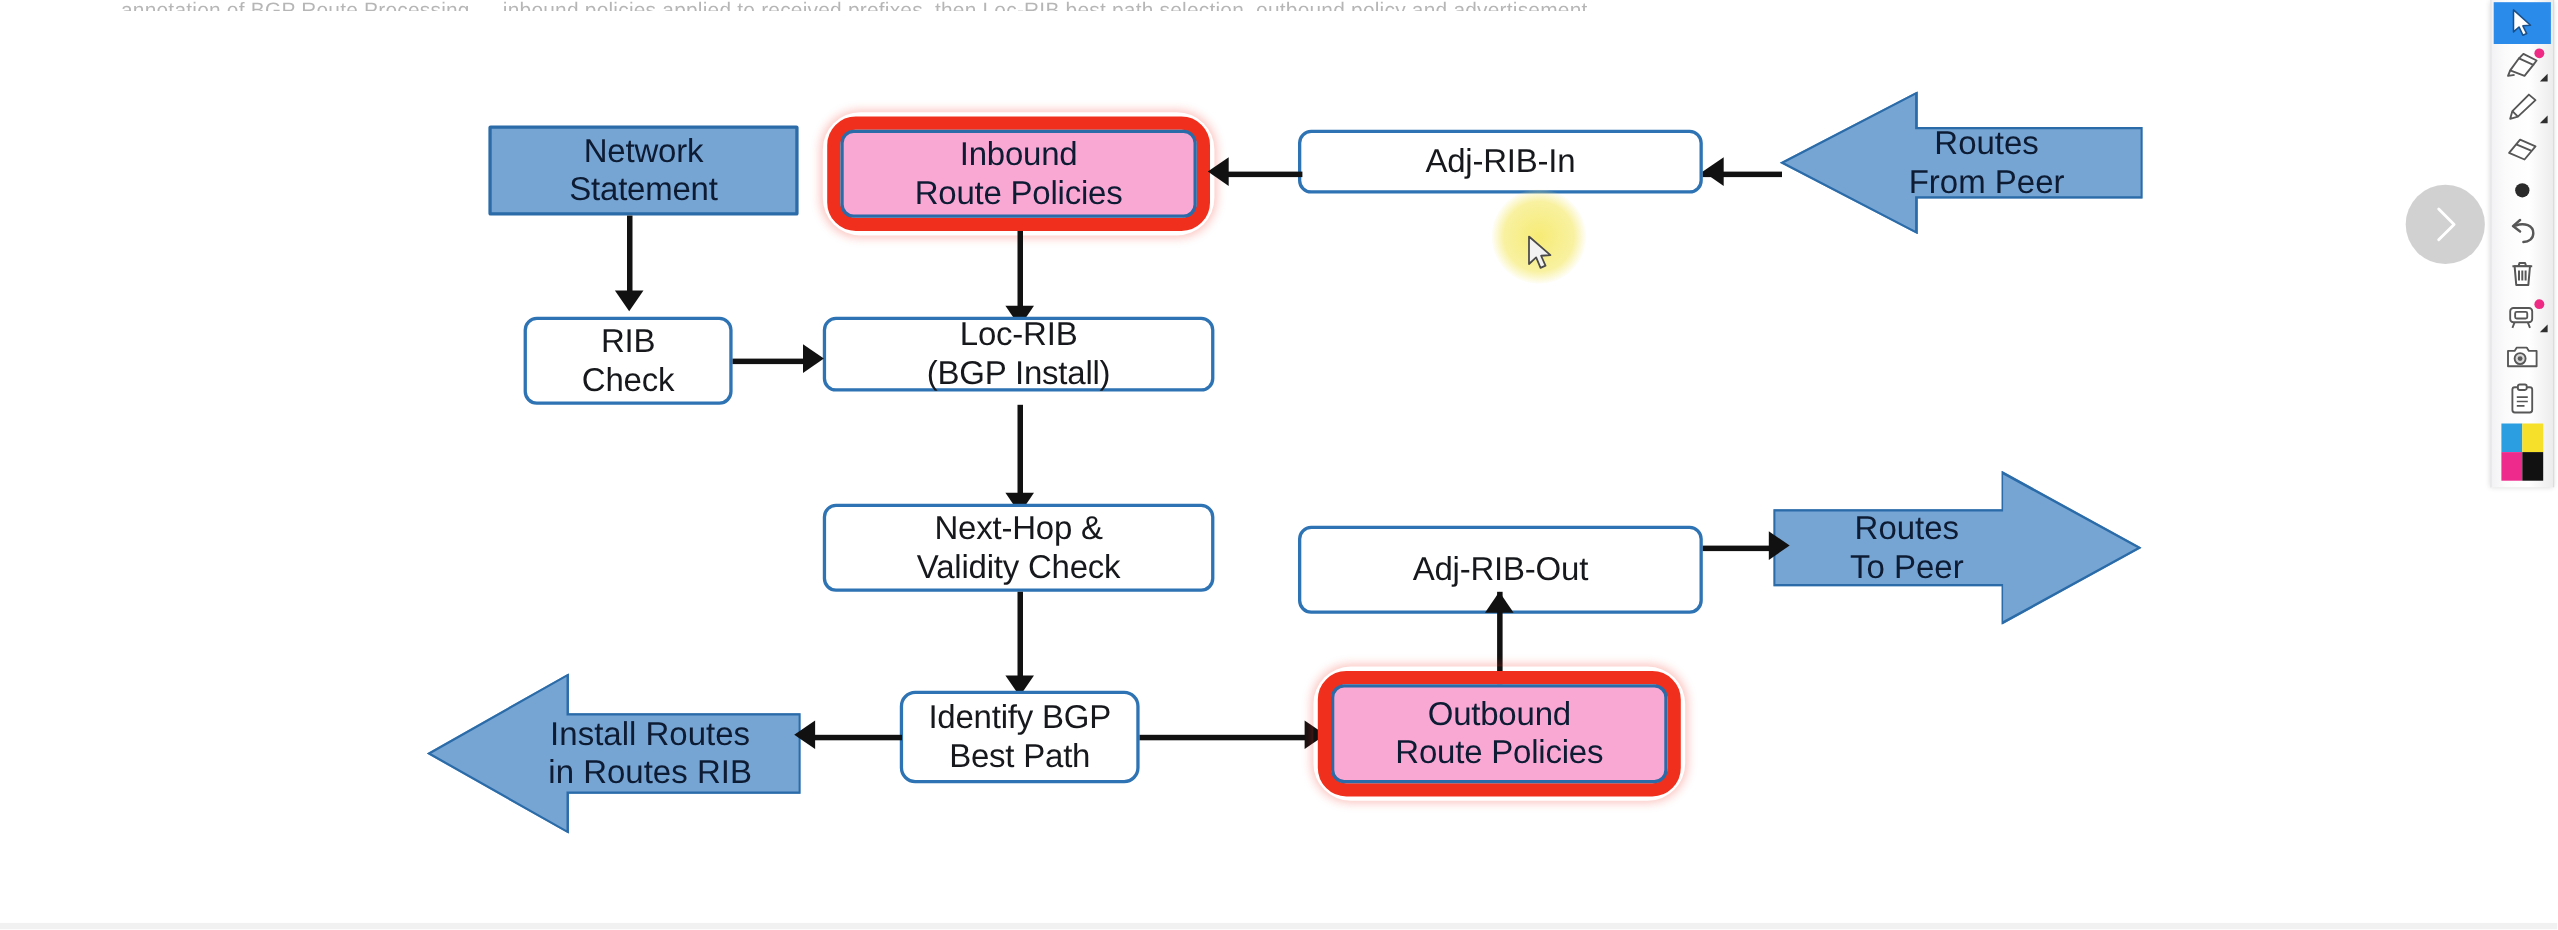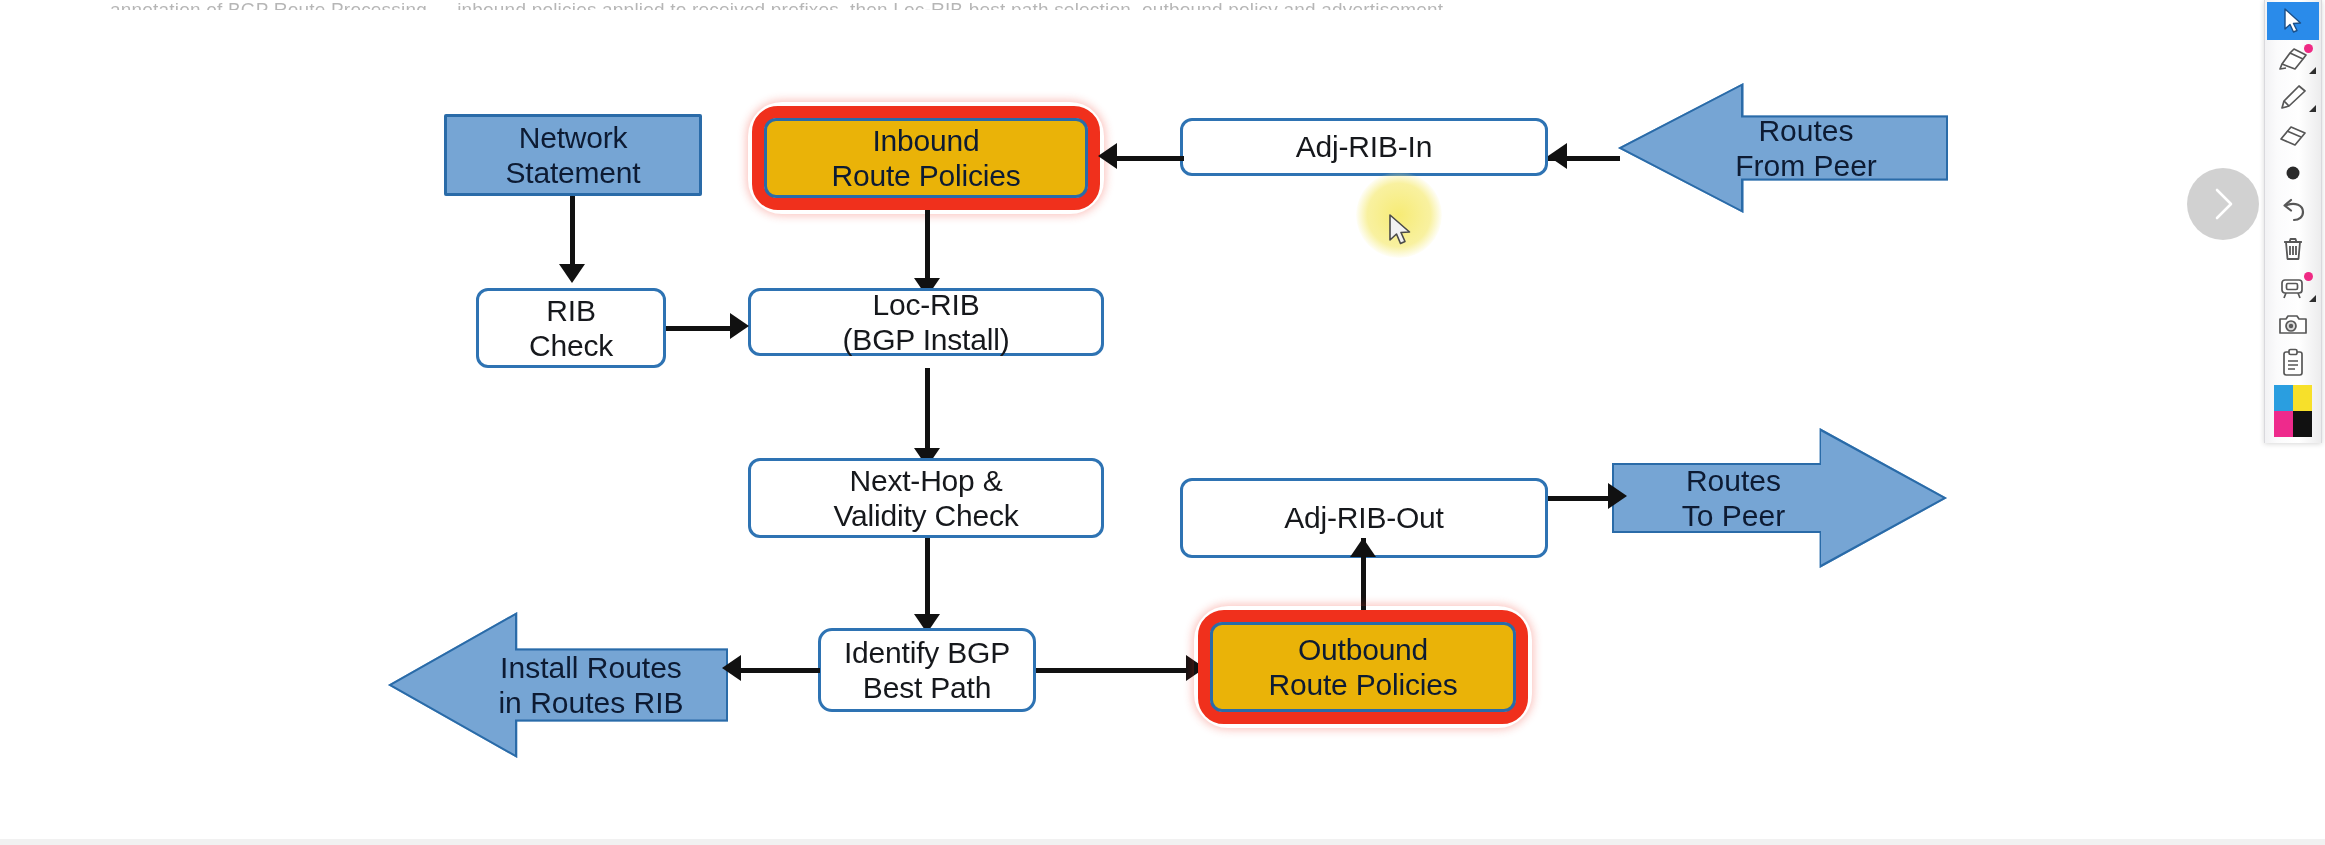--- a/index.html
+++ b/index.html
@@ -66,21 +66,21 @@
 
   
   .node.blue-sq {
     background: #76a5d4;
     border: 3px solid #2a6ba8;
     border-radius: 2px;
   }
 
   
   .node.blue-red {
-    background: #eab308;
+    background: #f9a8d4;
     border: 3px solid #2a6ba8;
     border-radius: 12px;
   }
   .redring {
     position: absolute;
     box-sizing: border-box;
     border: 12px solid #f0301c;
     border-radius: 26px;
     pointer-events: none;
   }
@@ -222,21 +222,21 @@
     background: #f1f1f1;
   }
 </style>
 </head>
 <body>
 
 <div id="slide">
 
   <div id="top-text-strip">annotation of BGP Route Processing — inbound policies applied to received prefixes, then Loc-RIB best path selection, outbound policy and advertisement</div>
 
-  <div class="node blue-sq" style="left:444px; top:114px; width:258px; height:82px;">
+  <div class="node blue-sq" style="left:444px; top:114px; width:282px; height:82px;">
     <span class="lines">
       <span class="l">Network</span>
       <span class="l">Statement</span>
     </span>
   </div>
 
   <div class="redring" style="left:752px; top:106px; width:348px; height:104px;"></div>
   <div class="node blue-red" style="left:764px; top:118px; width:324px; height:80px;">
     <span class="lines">
       <span class="l">Inbound</span>

